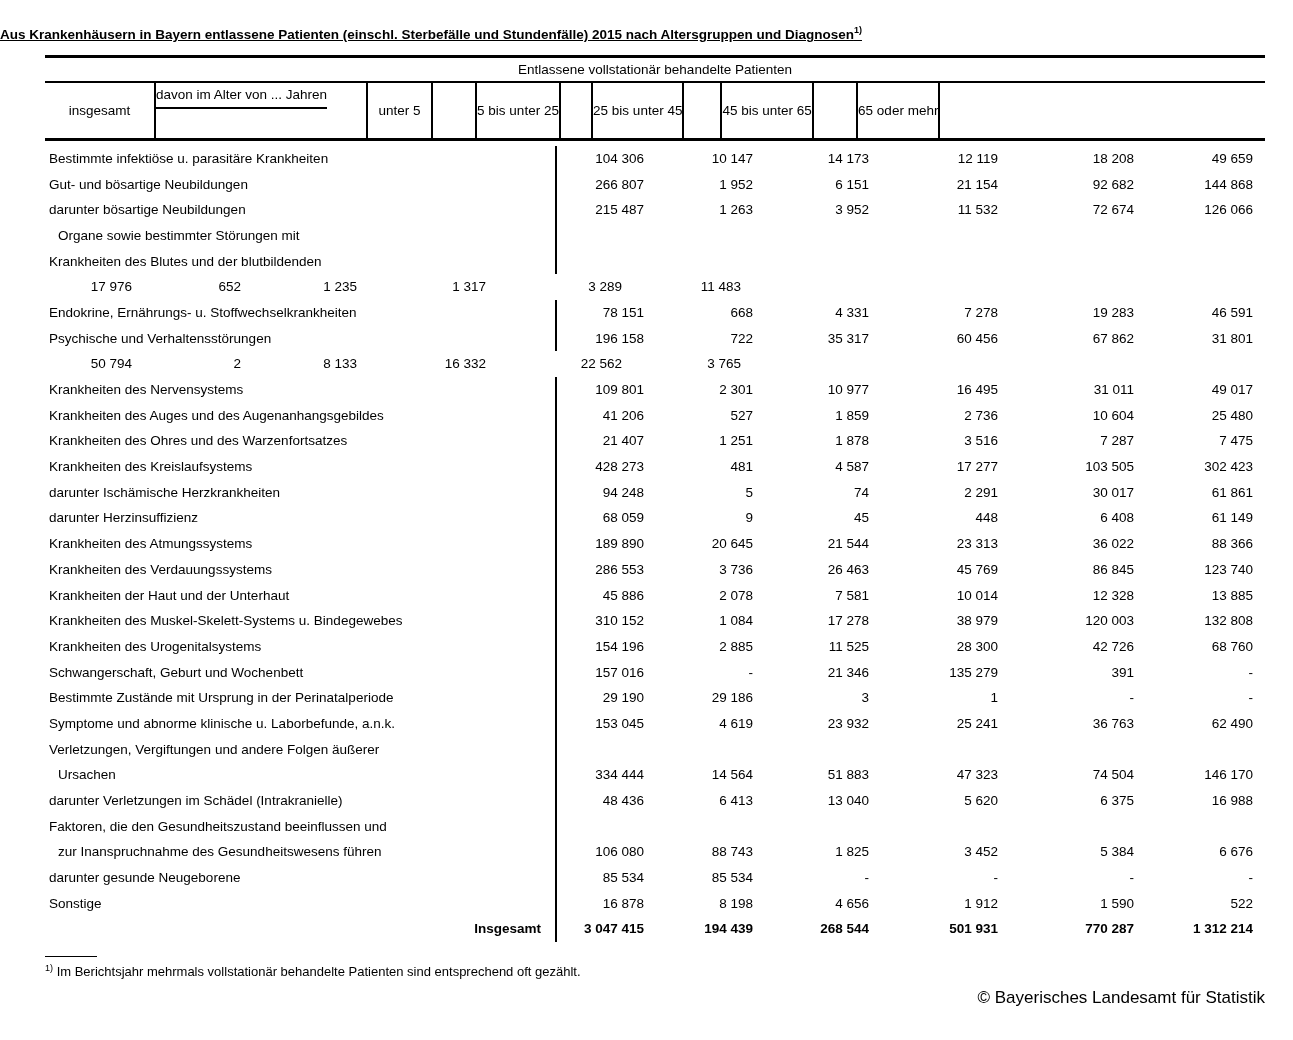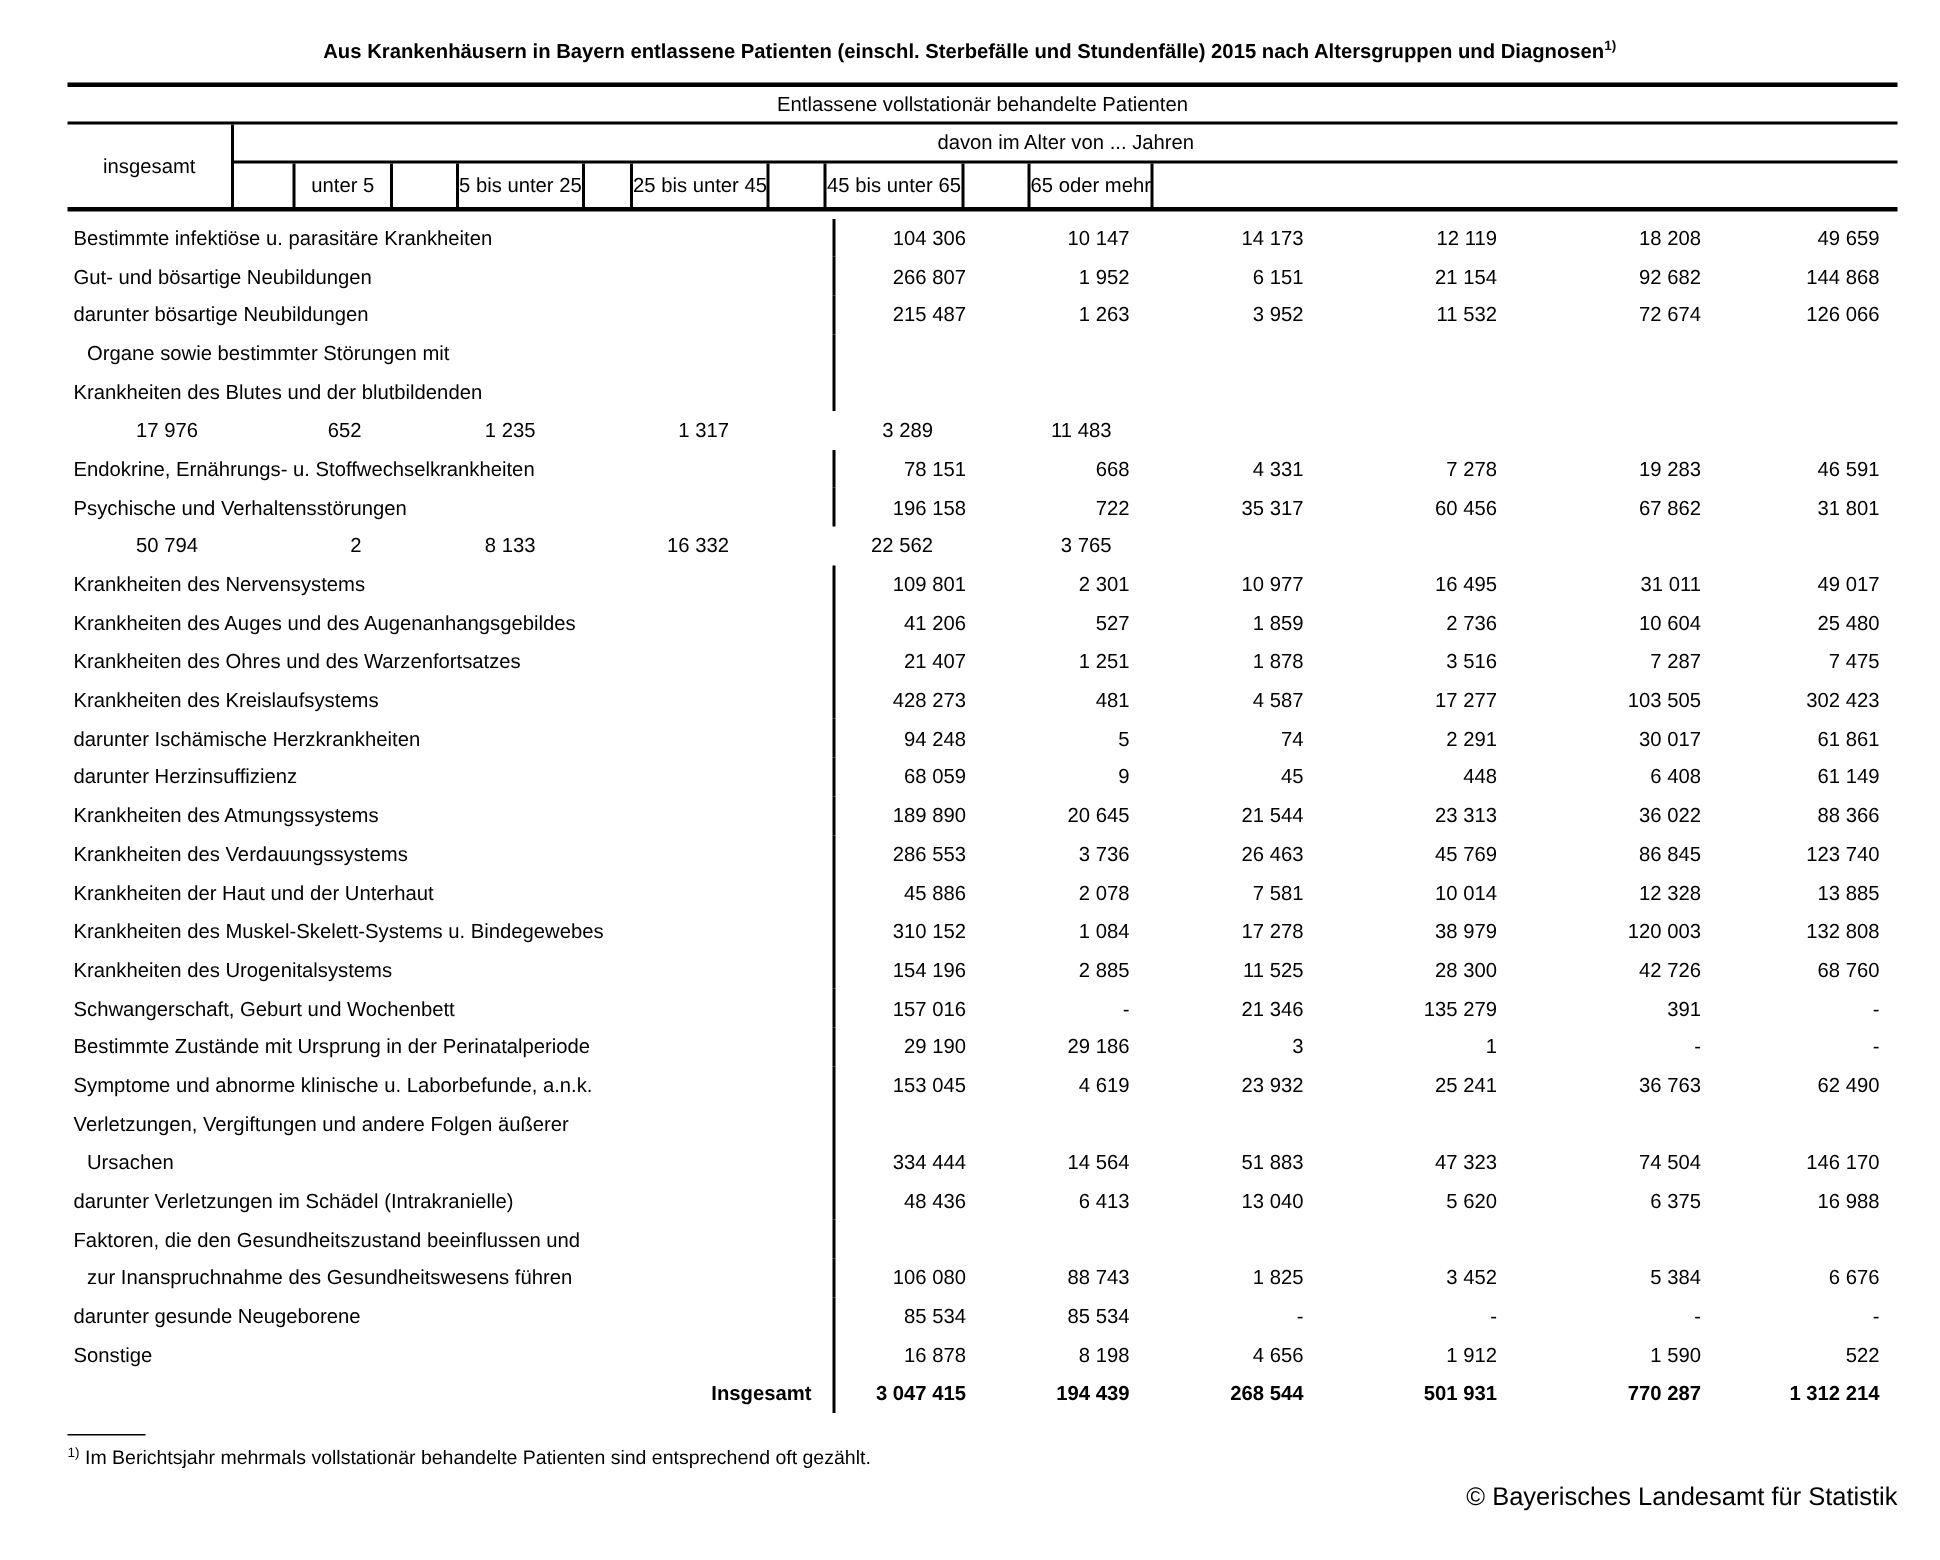--- a/index.html
+++ b/index.html
@@ -7,24 +7,25 @@
     position:relative;
     width:1293px;height:1040px;
     background:#fff;color:#000;
     font-family:"Liberation Sans","DejaVu Sans",sans-serif;
     font-size:13.5px;
     overflow:hidden;
   }
   .title{
     padding-top:25px;
     margin:0 0 13px 0;
-    text-align:center;
+    text-align:left;
     font-weight:bold;
     font-size:13.5px;
     white-space:nowrap;
+    text-decoration:underline;
   }
   .title sup, .footnote sup{font-size:9px;}
   .tbl{
     --c0:512px; --c1:111px; --c2:109px; --c3:116px; --c4:129px; --c5:136px; --c6:107px;
     margin-left:45px;
     width:1220px;
   }
   
   .thead{
     border-top:3px solid #000;
@@ -45,21 +46,21 @@
     height:25px;box-sizing:border-box;
     border-bottom:2px solid #000;
     display:flex;align-items:center;justify-content:center;
   }
   .th-sub{flex:1;display:flex;}
   .th-insgesamt{
     width:var(--c1);box-sizing:border-box;
     border-right:2px solid #000;
     display:flex;align-items:center;justify-content:center;
   }
-  .th-ages{flex:1;display:flex;flex-direction:column;}
+  .th-ages{flex:1;display:flex;flex-direction:row;}
   .th-davon{
     height:26px;box-sizing:border-box;
     border-bottom:2px solid #000;
     display:flex;align-items:center;justify-content:center;
   }
   .th-ageboxes{flex:1;display:flex;}
   .abw{display:flex;box-sizing:border-box;padding-left:36px;}
   .abw0{width:var(--c2);} .abw1{width:var(--c3);} .abw2{width:var(--c4);}
   .abw3{width:var(--c5);} .abw4{width:var(--c6);}
   .agebox{

